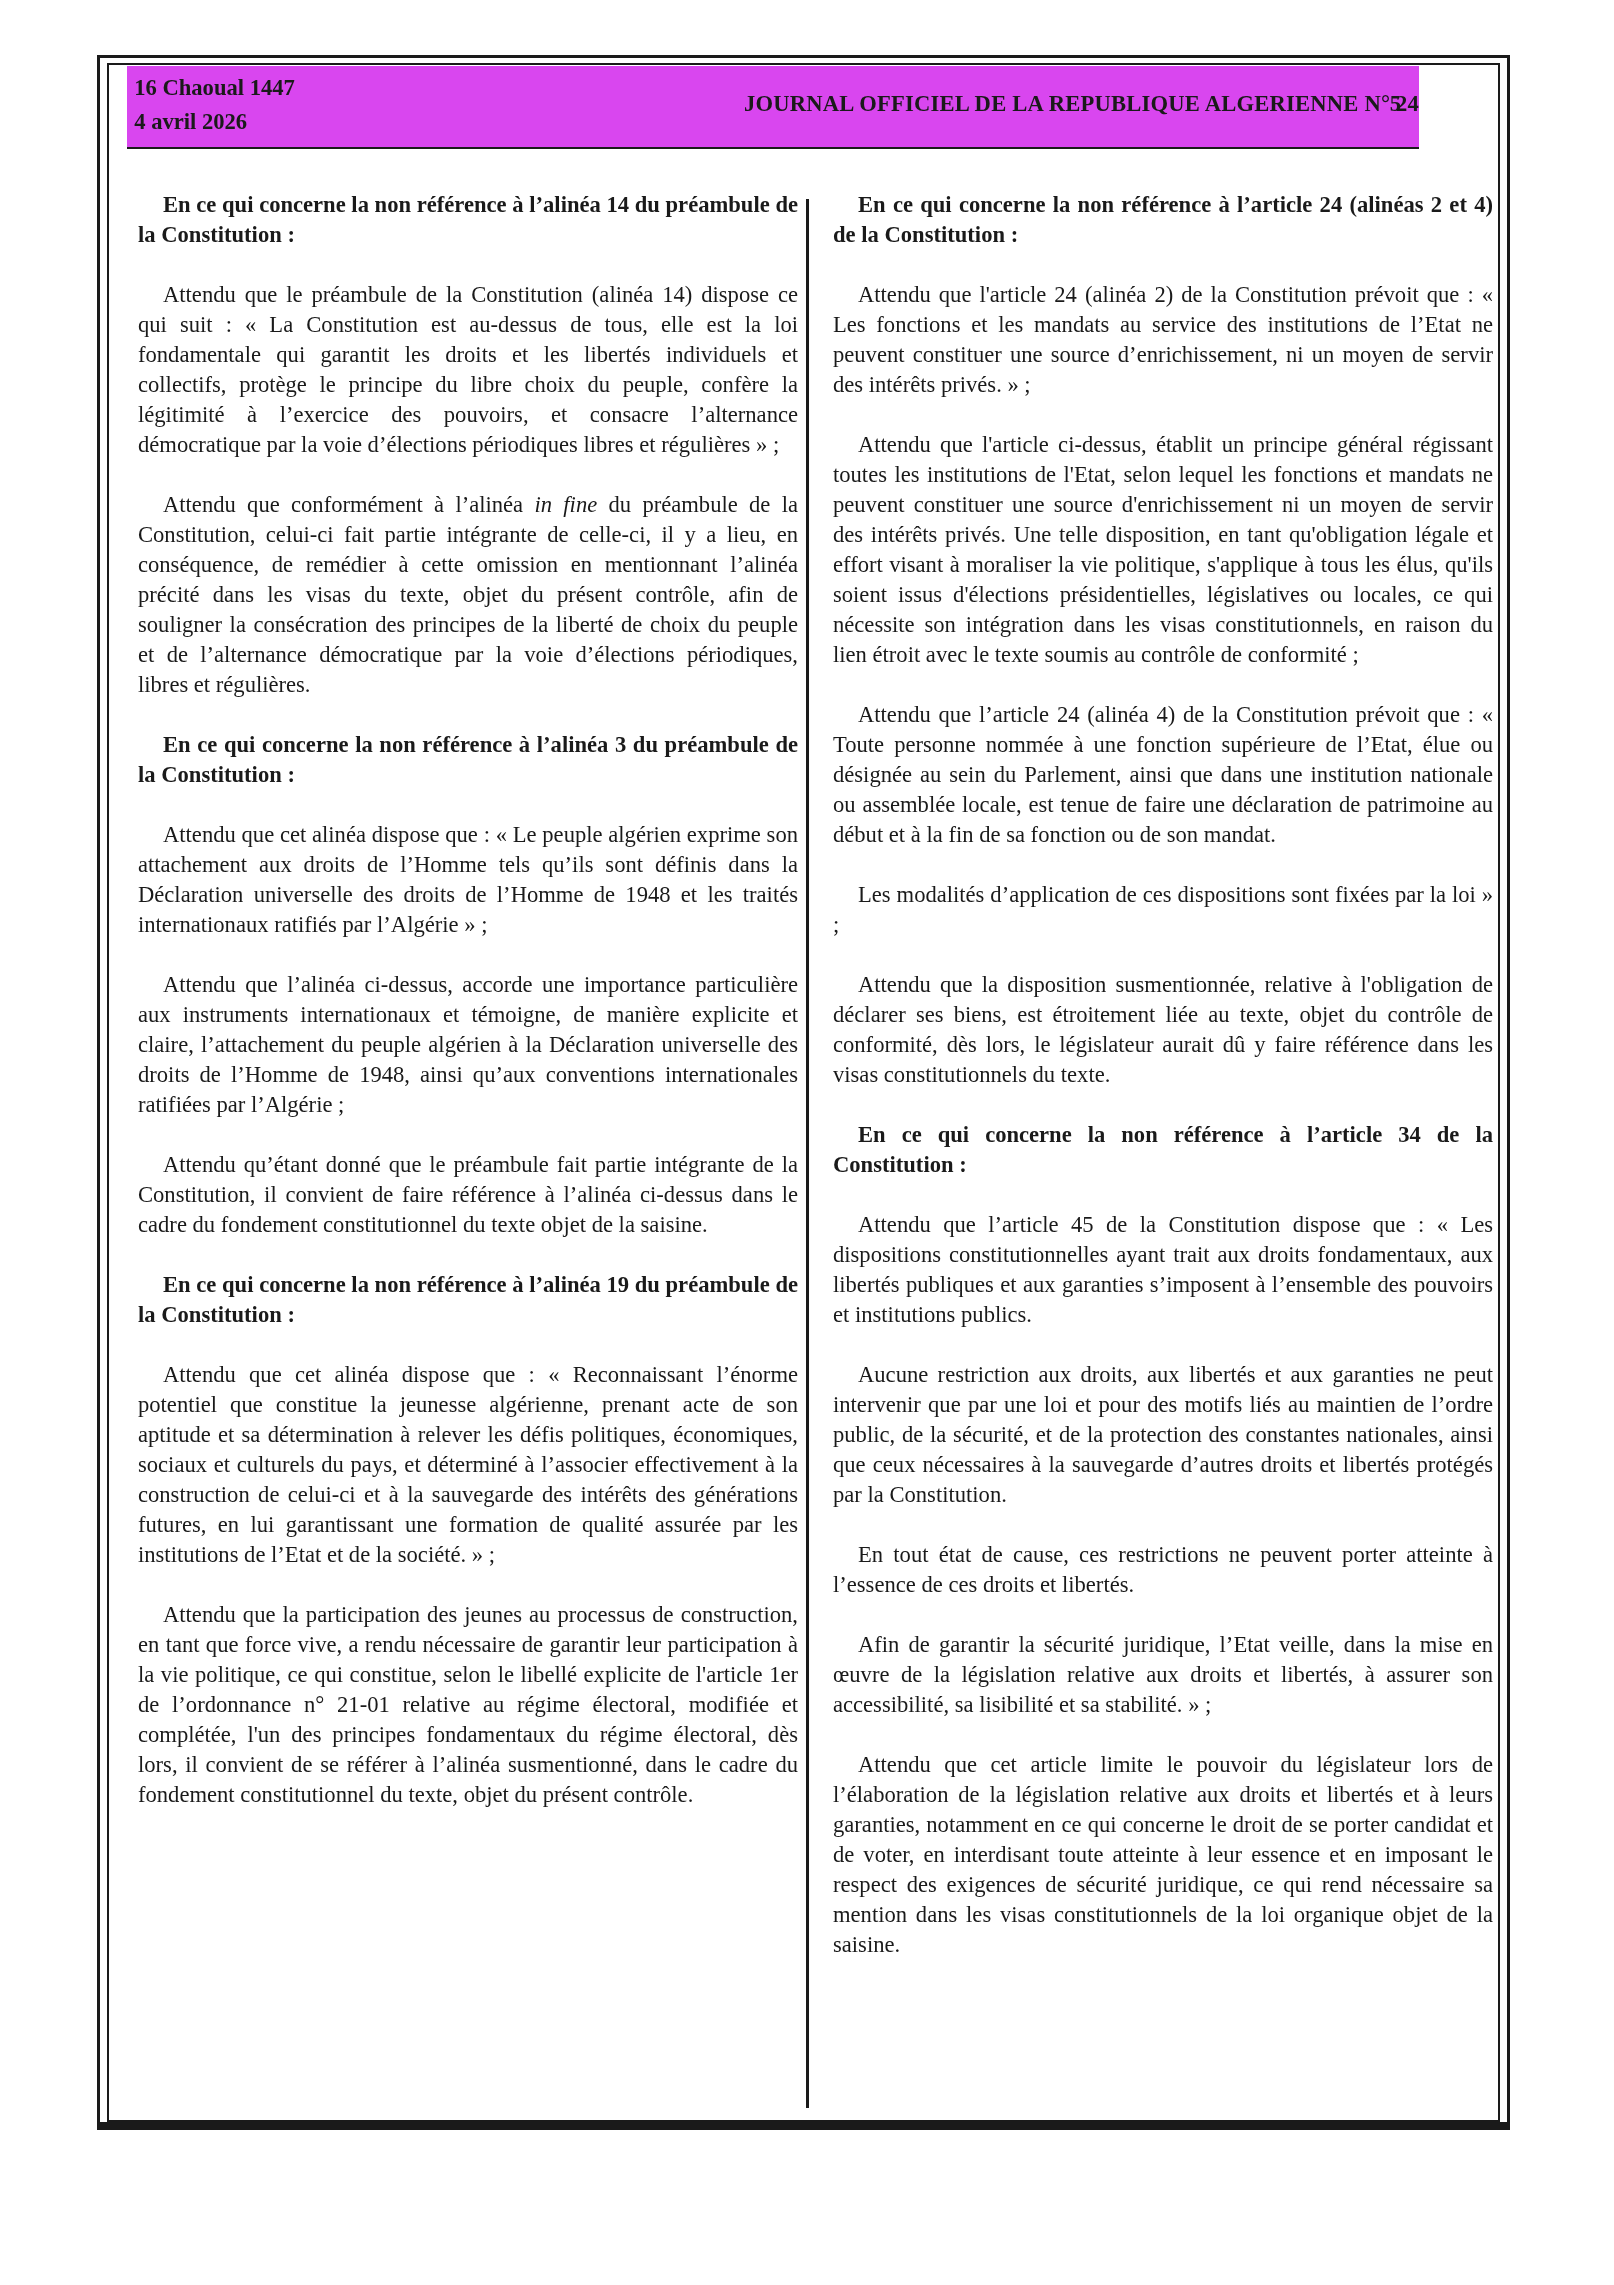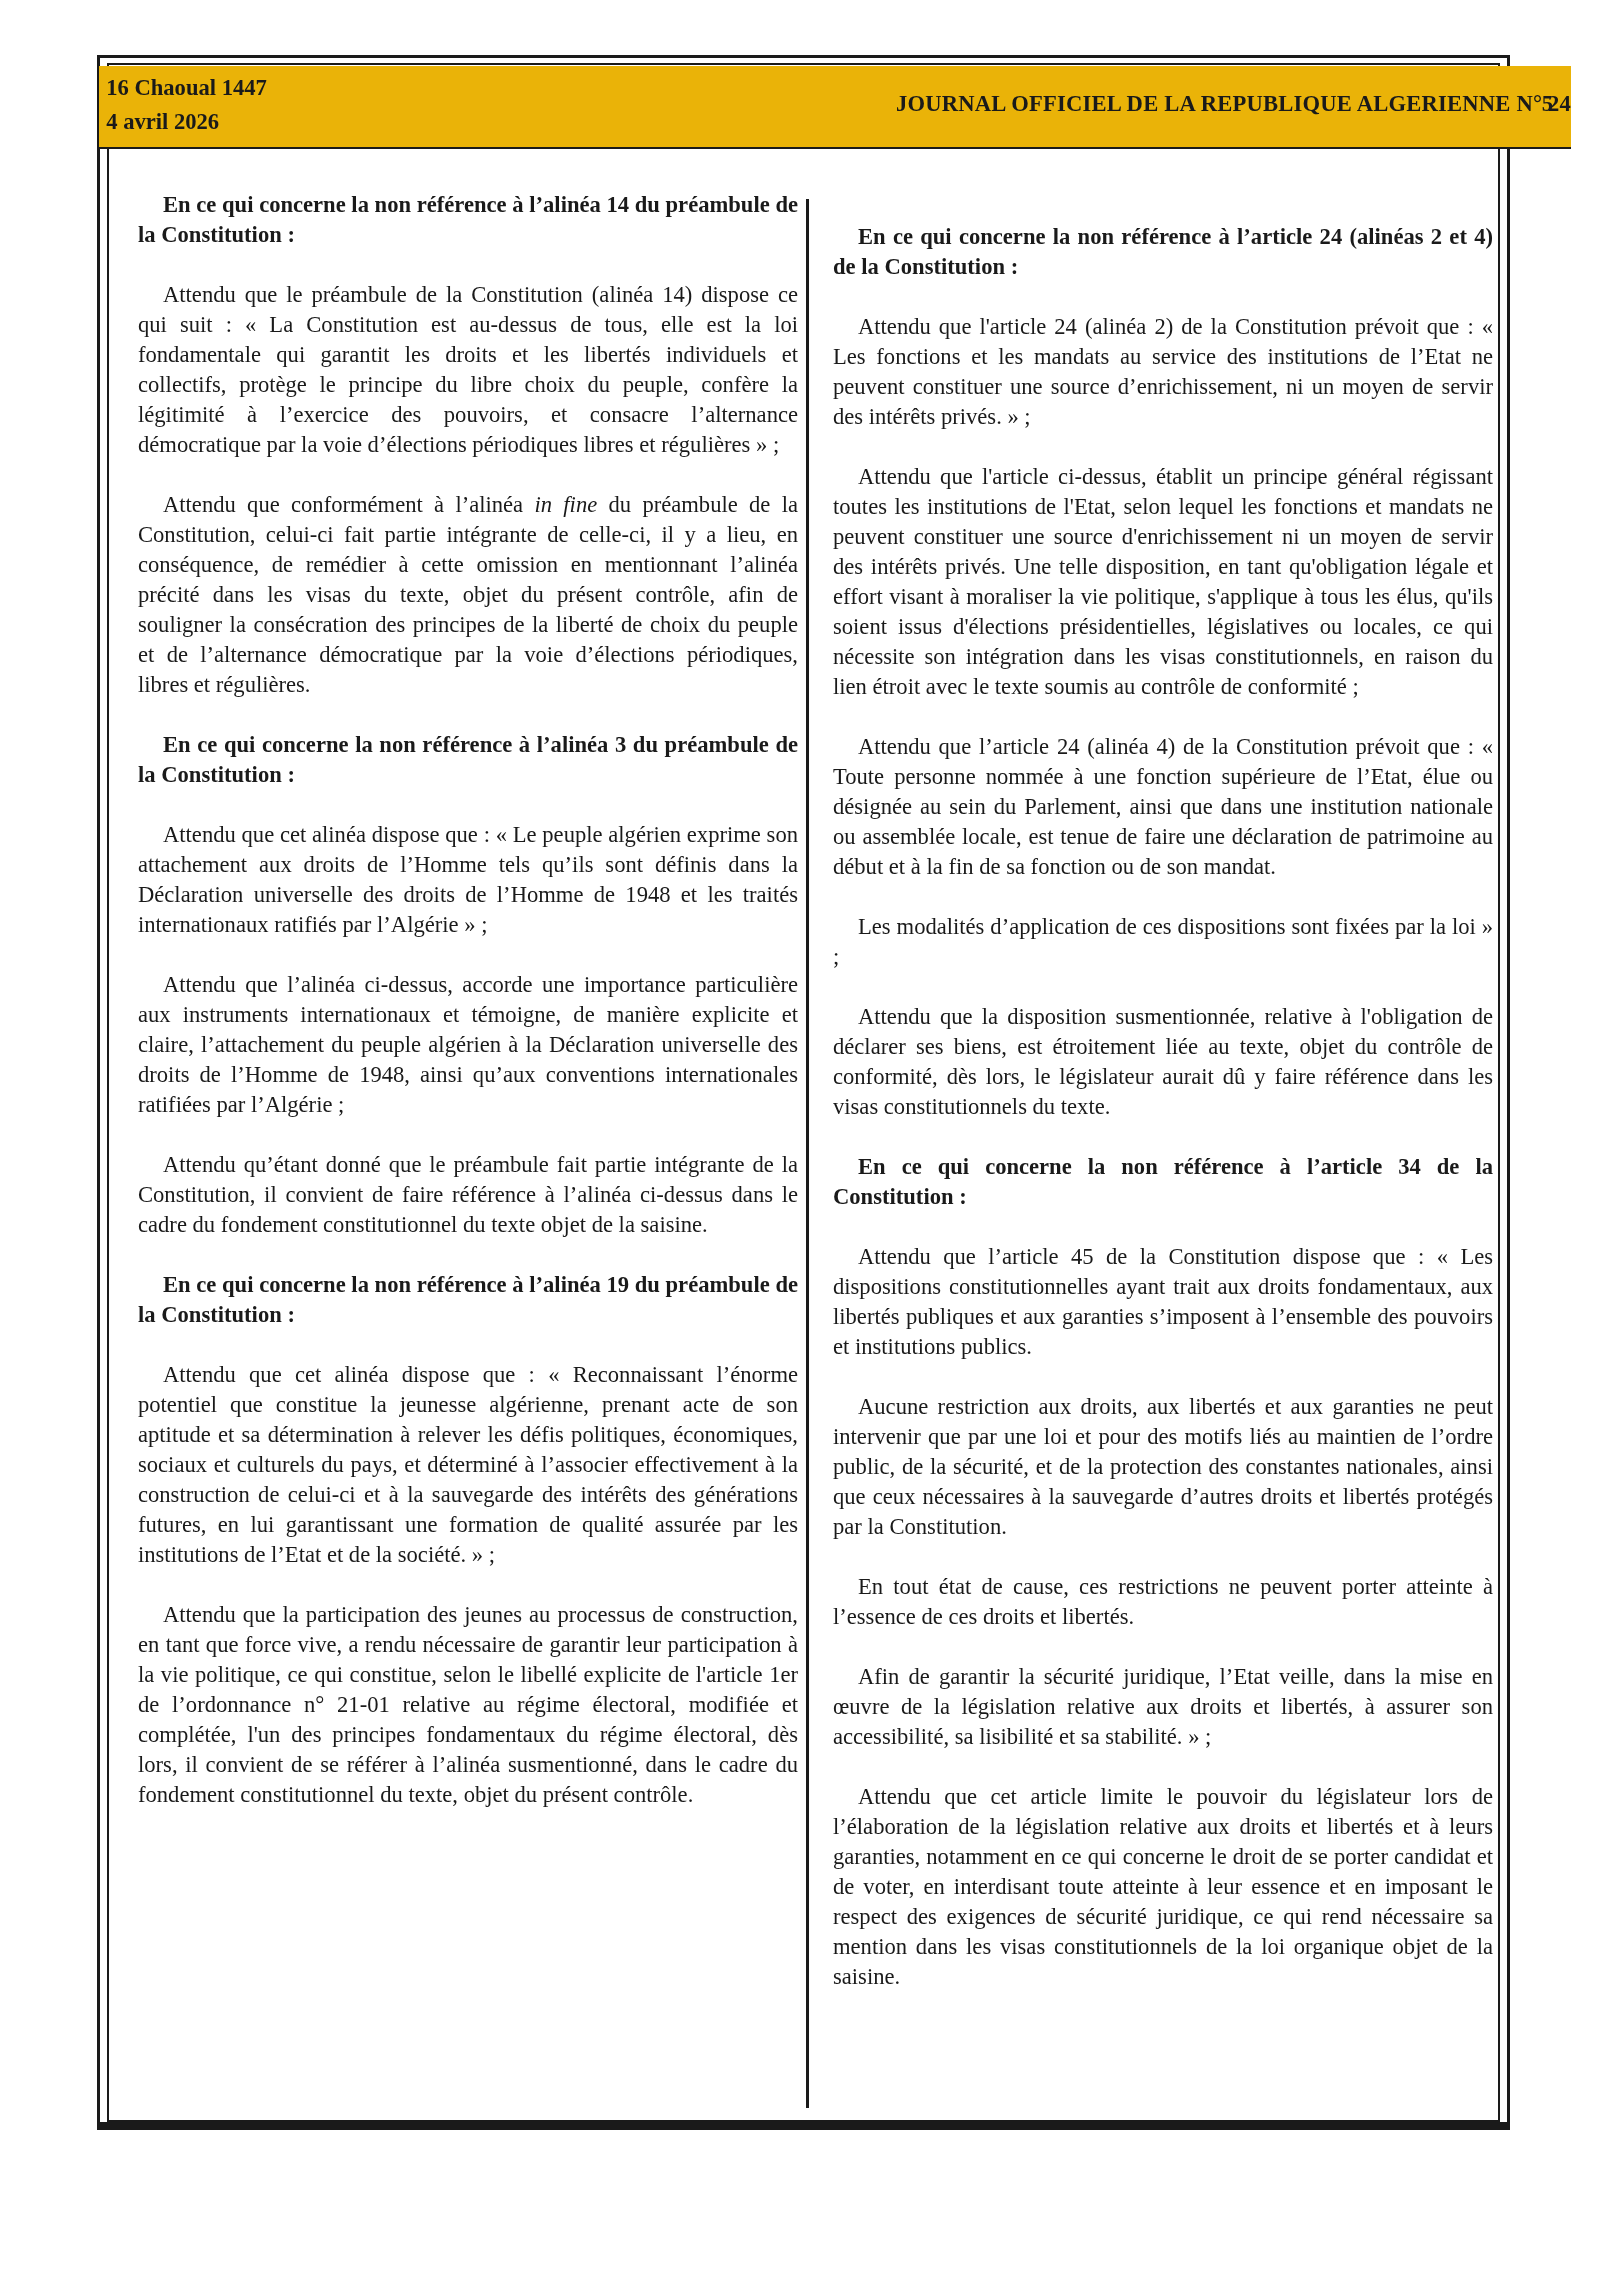--- a/index.html
+++ b/index.html
@@ -6,37 +6,37 @@
   body { width: 1615px; height: 2285px; position: relative; font-family: "Liberation Serif", "DejaVu Serif", serif; color: #1a1a1a; }
   .outer-frame {
     position: absolute; left: 97px; top: 55px; width: 1413px; height: 2075px;
     border: 3.6px solid #1a1a1a; box-sizing: border-box;
   }
   .inner-frame {
     position: absolute; left: 107px; top: 63px; width: 1393px; height: 2059px;
     border: 2.7px solid #1a1a1a; box-sizing: border-box;
   }
   .header {
-    position: absolute; left: 99px; top: 66px; width: 1472px; height: 83px;
-    background: #eab308; border-bottom: 2.7px solid #1a1a1a; box-sizing: border-box;
+    position: absolute; left: 127px; top: 66px; width: 1292px; height: 83px;
+    background: #d946ef; border-bottom: 2.7px solid #1a1a1a; box-sizing: border-box;
     font-weight: bold;
   }
   .header .date { position: absolute; left: 7.2px; top: 5.4px; font-size: 22.6px; line-height: 34px; }
   .header .title { position: absolute; left: 0; right: 0; top: 25px; text-align: right; font-size: 22.6px; letter-spacing: 0.2px; }
   .header .page { position: absolute; right: 18px; top: 25px; font-size: 22.6px; }
   .bottom-rule {
     position: absolute; left: 97px; top: 2122px; width: 1413px; height: 8.1px;
     background: #1a1a1a;
   }
   .column {
     position: absolute; top: 190px; width: 660px; font-size: 22.6px; line-height: 30px;
     text-align: justify;
   }
   .col-left { left: 138px; }
-  .col-right { left: 833px; margin-top: 32px; }
+  .col-right { left: 833px; }
   .divider { position: absolute; left: 806px; top: 199px; width: 2.7px; height: 1909px; background: #1a1a1a; }
   .column p { margin: 0 0 30px 0; text-indent: 25px; }
   .column p.heading { font-weight: bold; }
   .column p:last-child { margin-bottom: 0; }
   em { font-style: italic; }
 </style>
 </head>
 <body>
 
 <div class="outer-frame"></div>

